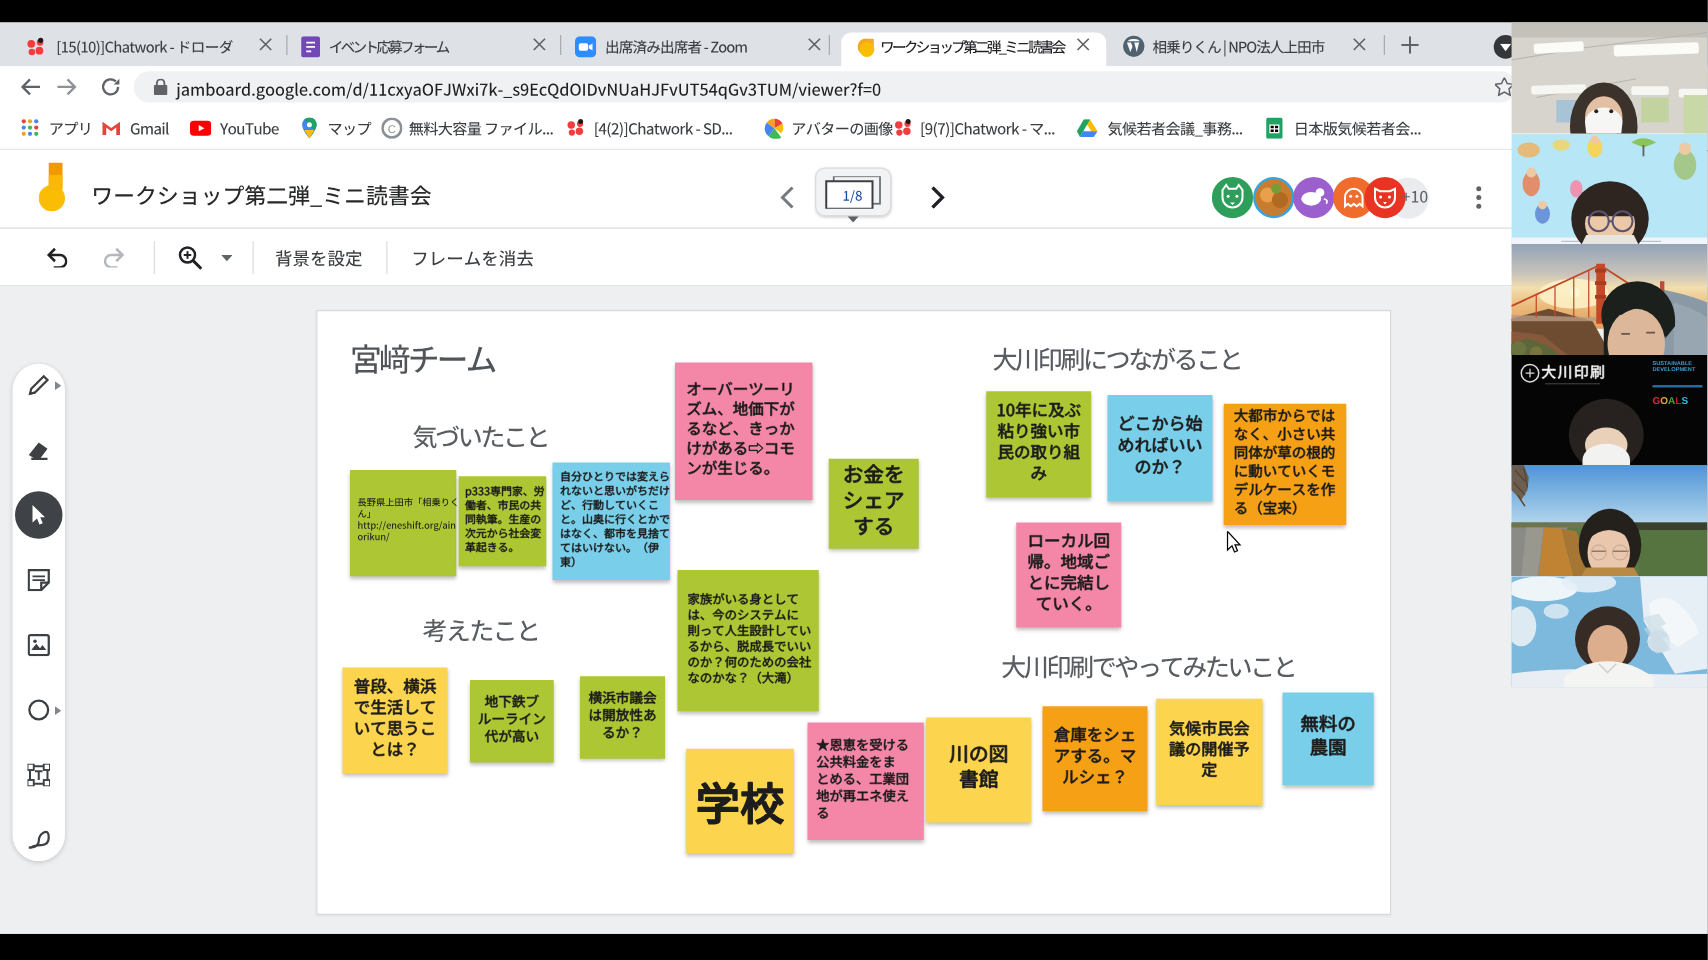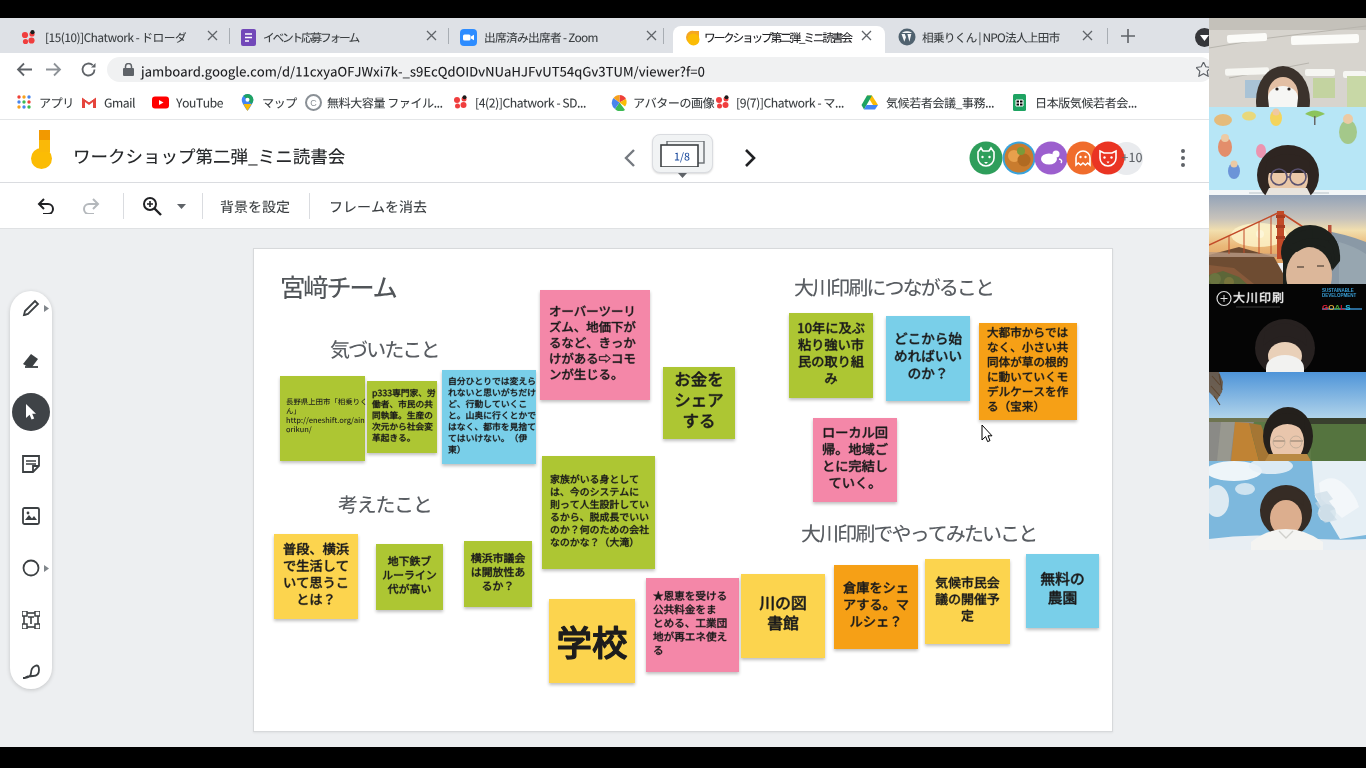--- a/index.html
+++ b/index.html
@@ -424,21 +424,21 @@
       <circle cx="118" cy="52" r="9" fill="#d8e6ee"></circle>
       <path d="M118 30l6 8-4 2 6 8-5 2 7 9-12 3-8-10 4-2-6-8 4-2-5-7z" fill="#c8d8e4" opacity=".6"></path>
       <path d="M0 78q40-6 80-2t77 2v11H0z" fill="#e8eef3"></path>
       <ellipse cx="77" cy="50" rx="26" ry="26" fill="#362c25"></ellipse>
       <ellipse cx="77" cy="57" rx="16" ry="18" fill="#dcae8e"></ellipse>
       <path d="M59 45q18-15 36 0l-2-13q-16-10-32 0z" fill="#362c25"></path>
       <path d="M42 89v-8q16-13 35-13t37 13v8z" fill="#f4f4f2"></path>
       <path d="M70 70l7 7 7-7" fill="none" stroke="#d0d0cc" stroke-width="1.4"></path>
     </svg></div>
 <div class="abs" style="left:1322px;top:288px;width:40px;color:#3aa0d8;font-size:4.5px;line-height:5px;font-weight:bold">SUSTAINABLE DEVELOPMENT</div>
-<div class="abs" style="left:1322px;top:303px;font-size:8px;font-weight:bold;letter-spacing:0"><span style="color:#e5243b">G</span><span style="color:#dda63a">O</span><span style="color:#4c9f38">A</span><span style="color:#c5192d">L</span><span style="color:#26bde2">S</span></div>
+<div class="abs" style="left:1322px;top:316px;font-size:8px;font-weight:bold;letter-spacing:0"><span style="color:#e5243b">G</span><span style="color:#dda63a">O</span><span style="color:#4c9f38">A</span><span style="color:#c5192d">L</span><span style="color:#26bde2">S</span></div>
 <svg width="1366" height="768" viewBox="0 0 1366 768" style="position:absolute;left:0;top:0;pointer-events:none">
     <defs>
       <path id="g0" d="M26 -42V198H78V184H46V-28H78V-42Z"></path>
       <path id="g1" d="M22 0V22H62V154H30V170Q42 172 51 176Q61 179 68 184H88V22H124V0Z"></path>
       <path id="g2" d="M66 -3Q52 -3 41 0Q30 4 22 9Q13 15 7 21L20 38Q25 33 31 28Q37 24 45 21Q54 18 64 18Q74 18 82 23Q91 28 96 37Q101 46 101 59Q101 78 91 89Q81 99 65 99Q56 99 49 97Q43 94 35 89L22 97L27 184H118V162H50L45 112Q51 115 58 117Q64 118 72 118Q87 118 100 112Q112 106 120 93Q127 80 127 60Q127 40 118 26Q110 12 96 4Q82 -3 66 -3Z"></path>
       <path id="g3" d="M60 -50Q42 -21 32 10Q22 41 22 78Q22 115 32 146Q42 177 60 206L76 198Q60 171 52 140Q44 110 44 78Q44 46 52 15Q60 -16 76 -42Z"></path>
       <path id="g4" d="M70 -3Q53 -3 40 7Q26 18 19 39Q12 60 12 92Q12 124 19 145Q26 166 40 177Q53 187 70 187Q88 187 101 177Q114 166 121 145Q128 124 128 92Q128 60 121 39Q114 18 101 7Q88 -3 70 -3ZM70 17Q80 17 88 25Q96 33 100 49Q104 66 104 92Q104 119 100 135Q96 152 88 159Q80 167 70 167Q61 167 53 159Q46 152 41 135Q37 119 37 92Q37 66 41 49Q46 33 53 25Q61 17 70 17Z"></path>
       <path id="g5" d="M27 -50 11 -42Q27 -16 35 15Q43 46 43 78Q43 110 35 140Q27 171 11 198L27 206Q45 177 54 146Q64 115 64 78Q64 41 54 10Q45 -21 27 -50Z"></path>
       <path id="g6" d="M9 -42V-28H41V184H9V198H60V-42Z"></path>
       <path id="g7" d="M95 -3Q78 -3 63 3Q48 9 38 22Q26 34 20 52Q14 69 14 92Q14 114 20 132Q27 149 38 162Q49 174 64 180Q79 187 97 187Q114 187 126 180Q140 173 148 164L134 148Q126 155 118 160Q108 164 97 164Q80 164 68 156Q55 147 48 131Q41 115 41 92Q41 70 48 54Q55 37 67 28Q80 20 96 20Q109 20 119 25Q129 30 138 40L152 23Q141 10 127 4Q113 -3 95 -3Z"></path>

